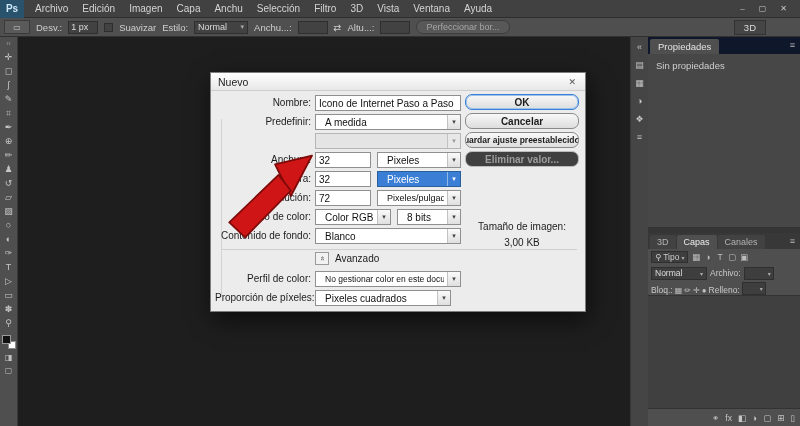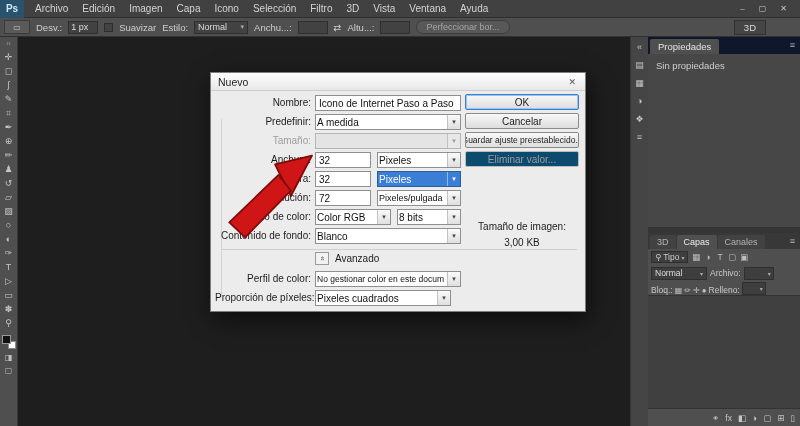--- a/index.html
+++ b/index.html
@@ -100,36 +100,36 @@
   .dlg-title { height:18px; background:linear-gradient(#ffffff,#e7e7e7); border-bottom:1px solid #cdcdcd;
                display:flex; align-items:center; justify-content:space-between; padding:0 7px;gap:20px; }
   .dlg-title-text { font-size:10.5px; color:#222; }
   .dlg-close { font-size:9px; color:#555; padding:0 2px; }
   .dl { position:absolute; left:4px; width:96px; text-align:right; font-size:10px; color:#1c1c1c;
         height:16px; line-height:16px; white-space:nowrap; }
   .dl.dis { color:#9d9d9d; }
   .din { position:absolute; height:16px; border:1px solid #8f8f8f; background:#fff; font-size:10px;
          padding:0 3px; font-family:inherit; color:#111; }
   .dd { position:absolute; height:16px; border:1px solid #8f8f8f; background:#fff; display:flex;
-        align-items:center; justify-content:space-between; font-size:10px; color:#111; padding-left:1px;
+        align-items:center; justify-content:space-between; font-size:10px; color:#111; padding-left:9px;
         overflow:hidden; white-space:nowrap; }
   .dd::after { content:"▾"; font-size:7px; color:#444; border-left:1px solid #c2c2c2; width:12px;
                align-self:stretch; display:flex; align-items:center; justify-content:center;
                background:linear-gradient(#fafafa,#dfdfdf); flex:none; margin-left:3px; }
   .dd.hl { background:var(--accent, #3a7fd5); color:#fff; border-color:#2a5f9e; }
   .dd.hl::after { color:#fff; background:none; border-left-color:rgba(255,255,255,.45); }
   .dd.dis { background:#e4e4e4; border-color:#b5b5b5; color:#9d9d9d; }
   .dd.dis::after { color:#999; background:#e8e8e8; }
   .dd .dd-text { overflow:hidden; white-space:nowrap; }
   .dd.small-text .dd-text { font-size:8.5px; }
   .dbtn { position:absolute; left:254px; width:114px; height:16px; display:flex; align-items:center;
           justify-content:center; font-size:10px; background:linear-gradient(#f8f8f8,#dddddd);
-          border:1px solid #8a8a8a; border-radius:2px; color:#1c1c1c; white-space:nowrap; overflow:hidden; }
+          border:1px solid #8a8a8a; border-radius:7px; color:#1c1c1c; white-space:nowrap; overflow:hidden;font-weight:bold; }
   .dbtn.default { border-color:var(--accent, #3a7fd5); box-shadow:inset 0 0 0 1px #9cc3ec; }
-  .dbtn.disabled { color:#9d9d9d; border-color:#bdbdbd; background:#0c4a6e; }
+  .dbtn.disabled { color:#9d9d9d; border-color:#bdbdbd; background:#404040; }
   .dbtn.tiny { font-size:8.5px; }
   .imgsize { position:absolute; left:254px; top:146px; width:114px; text-align:center;
              font-size:10px; color:#1c1c1c; }
   .imgsize div { line-height:16px; }
   .frame-v { position:absolute; left:10px; top:46px; height:178px; border-left:1px solid #d4d4d4; }
   .sep { position:absolute; left:10px; top:176px; width:356px; border-top:1px solid #cfcfcf; }
   .adv-chev { position:absolute; left:104px; top:179px; width:14px; height:13px; background:#f2f2f2;
               border:1px solid #9a9a9a; display:flex; align-items:center; justify-content:center;
               font-size:8px; color:#444; }
   .adv-chev span { display:inline-block; transform:rotate(90deg); }
@@ -144,21 +144,21 @@
 
 <div id="app">
 
   <div class="menubar">
     <div class="ps-logo">Ps</div>
     <div class="menus">
         <span>Archivo</span>
         <span>Edición</span>
         <span>Imagen</span>
         <span>Capa</span>
-        <span>Icono</span>
+        <span>Anchu</span>
         <span>Selección</span>
         <span>Filtro</span>
         <span>3D</span>
         <span>Vista</span>
         <span>Ventana</span>
         <span>Ayuda</span>
       </div>
     <div class="winctl">
         <span>–</span>
         <span>▢</span>
@@ -296,21 +296,20 @@
     <div class="sep"></div>
 
     <span class="dl" style="top:22px;">Nombre:</span>
     <input class="din" style="left: 104px; top: 22px; width: 146px;" value="Icono de Internet Paso a Paso">
 
     <span class="dl" style="top:41px;">Predefinir:</span>
     <div class="dd" style="left:104px; top:41px; width:146px;">
       <span class="dd-text">A medida</span>
     </div>
 
-    <span class="dl dis" style="top:60px;">Tamaño:</span>
     <div class="dd dis" style="left:104px; top:60px; width:146px;">
       <span class="dd-text"></span>
     </div>
 
     <span class="dl" style="top:79px;">Anchura:</span>
     <input class="din" style="left: 104px; top: 79px; width: 56px;" value="32">
     <div class="dd" style="left:166px; top:79px; width:84px;">
       <span class="dd-text">Pixeles</span>
     </div>
 

